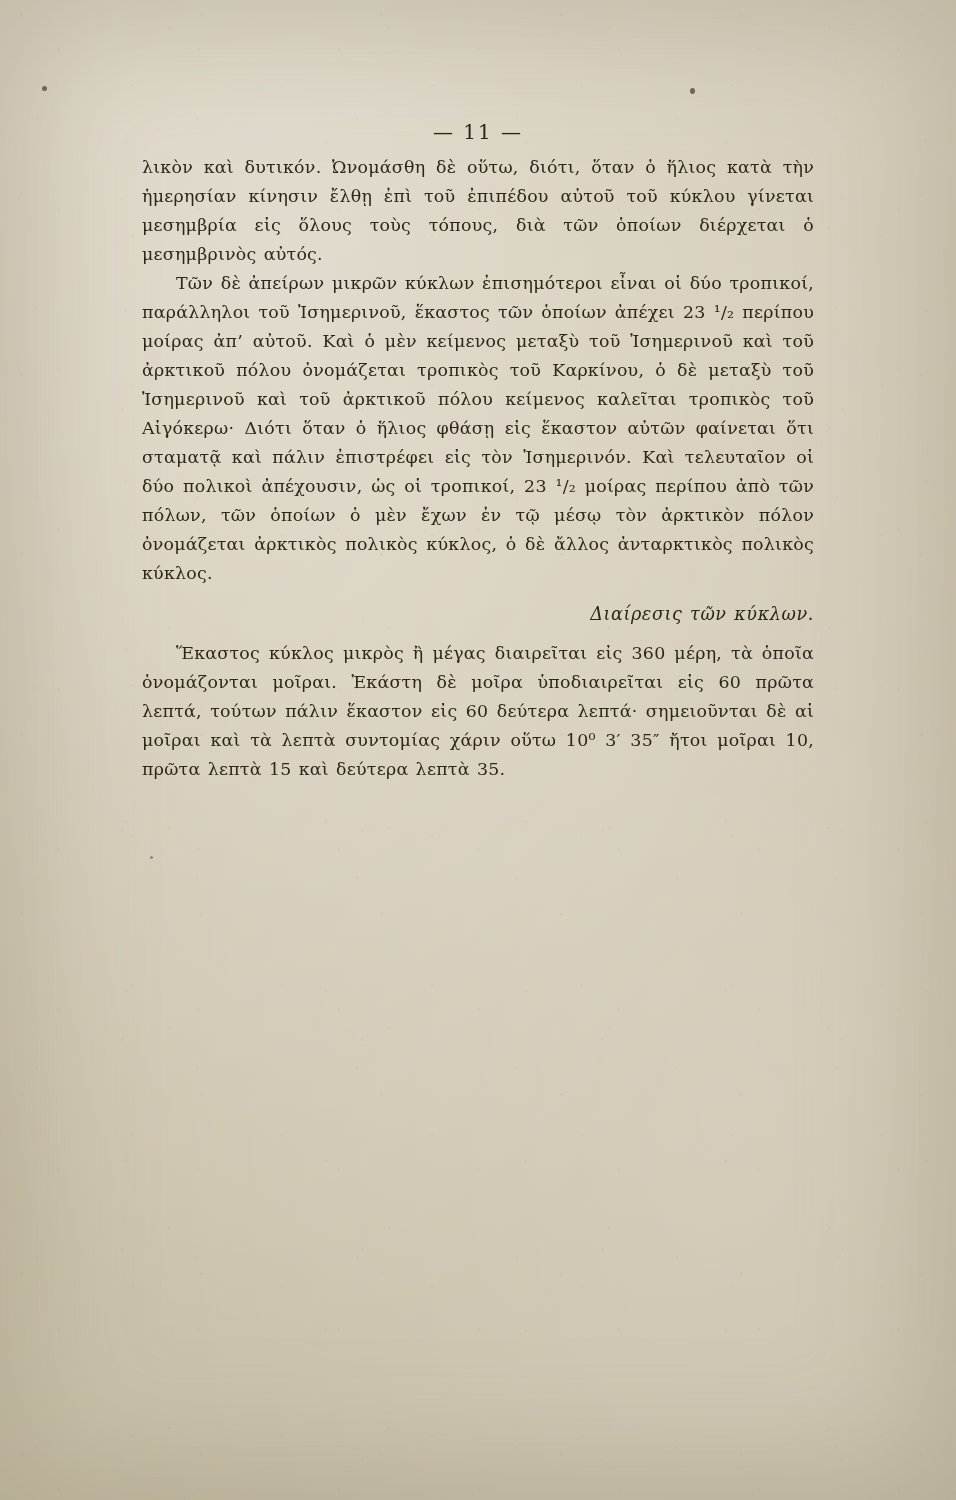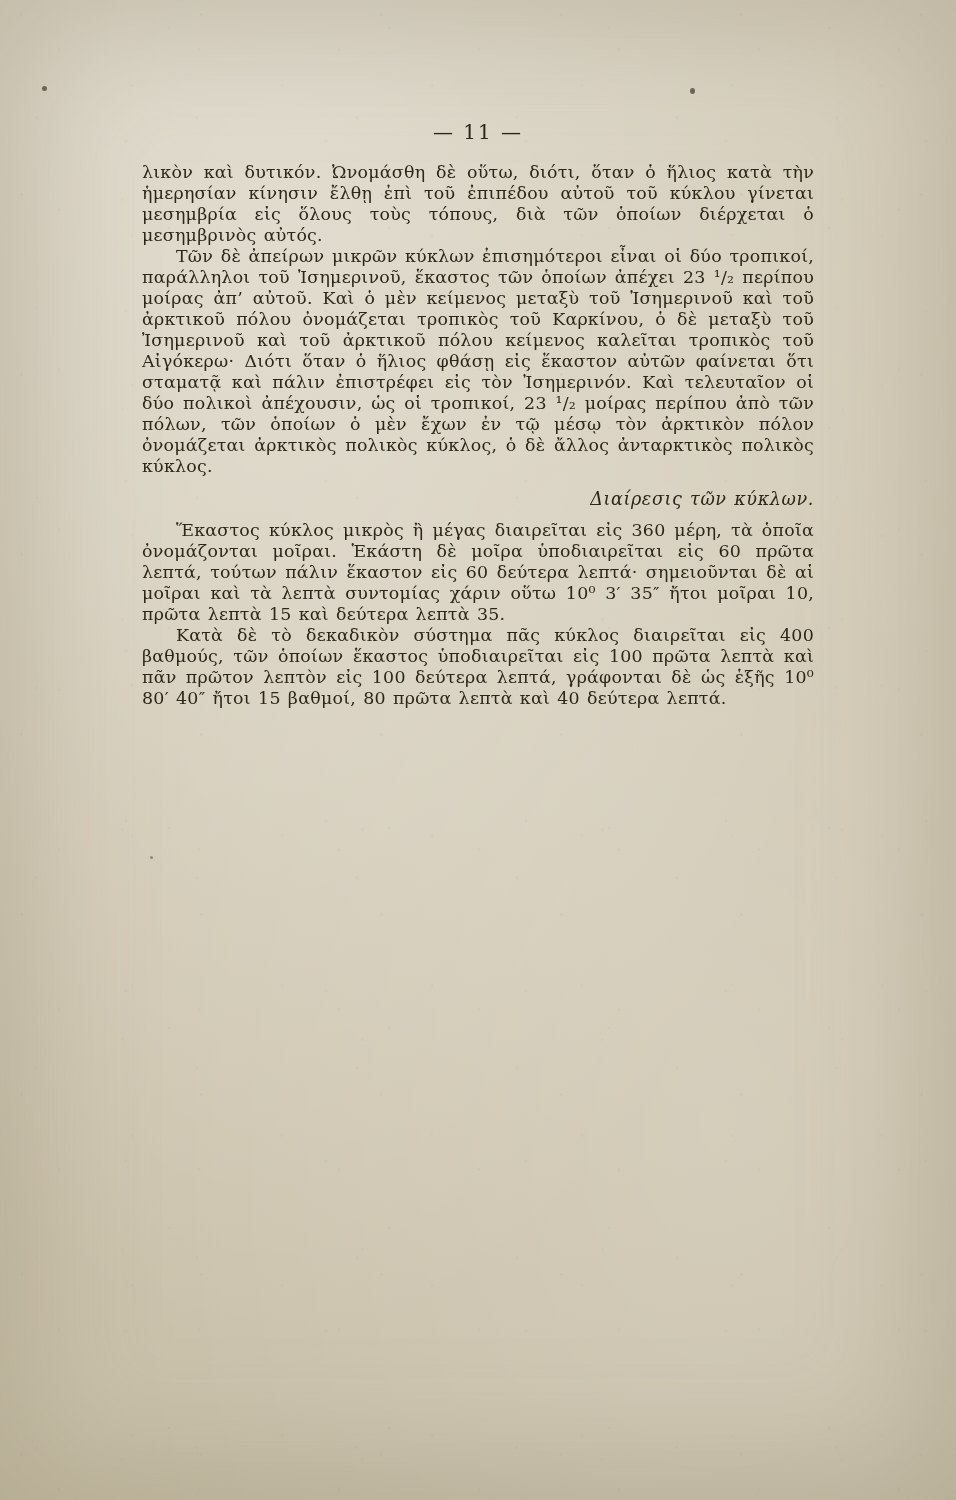--- a/index.html
+++ b/index.html
@@ -57,26 +57,26 @@
     position: absolute;
     left: 142px;
     top: 120px;
     width: 672px;
   }
   .folio {
     text-align: center;
     font-size: 20px;
     color: #2a2519;
     letter-spacing: 2px;
-    margin-bottom: 18px;
+    margin-bottom: 9px;
     font-family: "DejaVu Serif", serif;
   }
   .body-text {
     font-size: 17.4px;
-    line-height: 21px;
+    line-height: 29px;
     color: #2c2719;
     text-align: justify;
     text-justify: inter-word;
     letter-spacing: 0.25px;
     word-spacing: 1.4px;
   }
   .para {
     margin: 0 0 0 0;
     text-indent: 34px;
   }
@@ -103,18 +103,17 @@
   <div class="content">
     <div class="folio">— 11 —</div>
 
     <div class="body-text">
       <p class="para no-indent">λικὸν καὶ δυτικόν. Ὠνομάσθη δὲ οὕτω, διότι, ὅταν ὁ ἥλιος κατὰ τὴν ἡμερησίαν κίνησιν ἔλθῃ ἐπὶ τοῦ ἐπιπέδου αὐτοῦ τοῦ κύκλου γίνεται μεσημβρία εἰς ὅλους τοὺς τόπους, διὰ τῶν ὁποίων διέρχεται ὁ μεσημβρινὸς αὐτός.</p>
       <p class="para">Τῶν δὲ ἀπείρων μικρῶν κύκλων ἐπισημότεροι εἶναι οἱ δύο τροπικοί, παράλληλοι τοῦ Ἰσημερινοῦ, ἕκαστος τῶν ὁποίων ἀπέχει 23 ¹/₂ περίπου μοίρας ἀπ’ αὐτοῦ. Καὶ ὁ μὲν κείμενος μεταξὺ τοῦ Ἰσημερινοῦ καὶ τοῦ ἀρκτικοῦ πόλου ὀνομάζεται τροπικὸς τοῦ Καρκίνου, ὁ δὲ μεταξὺ τοῦ Ἰσημερινοῦ καὶ τοῦ ἀρκτικοῦ πόλου κείμενος καλεῖται τροπικὸς τοῦ Αἰγόκερω· Διότι ὅταν ὁ ἥλιος φθάσῃ εἰς ἕκαστον αὐτῶν φαίνεται ὅτι σταματᾷ καὶ πάλιν ἐπιστρέφει εἰς τὸν Ἰσημερινόν. Καὶ τελευταῖον οἱ δύο πολικοὶ ἀπέχουσιν, ὡς οἱ τροπικοί, 23 ¹/₂ μοίρας περίπου ἀπὸ τῶν πόλων, τῶν ὁποίων ὁ μὲν ἔχων ἐν τῷ μέσῳ τὸν ἀρκτικὸν πόλον ὀνομάζεται ἀρκτικὸς πολικὸς κύκλος, ὁ δὲ ἄλλος ἀνταρκτικὸς πολικὸς κύκλος.</p>
 
       <div class="heading">Διαίρεσις τῶν κύκλων.</div>
 
       <p class="para">Ἕκαστος κύκλος μικρὸς ἢ μέγας διαιρεῖται εἰς 360 μέρη, τὰ ὁποῖα ὀνομάζονται μοῖραι. Ἑκάστη δὲ μοῖρα ὑποδιαιρεῖται εἰς 60 πρῶτα λεπτά, τούτων πάλιν ἕκαστον εἰς 60 δεύτερα λεπτά· σημειοῦνται δὲ αἱ μοῖραι καὶ τὰ λεπτὰ συντομίας χάριν οὕτω 10⁰ 3′ 35″ ἤτοι μοῖραι 10, πρῶτα λεπτὰ 15 καὶ δεύτερα λεπτὰ 35.</p>
-      <p class="para">Κατὰ δὲ τὸ δεκαδικὸν σύστημα πᾶς κύκλος διαιρεῖται εἰς 400 βαθμούς, τῶν ὁποίων ἕκαστος ὑποδιαιρεῖται εἰς 100 πρῶτα λεπτὰ καὶ πᾶν πρῶτον λεπτὸν εἰς 100 δεύτερα λεπτά, γράφονται δὲ ὡς ἑξῆς 10⁰ 80′ 40″ ἤτοι 15 βαθμοί, 80 πρῶτα λεπτὰ καὶ 40 δεύτερα λεπτά.</p>
 
 
     </div>
   </div>
 </div>
 
 </body></html>

